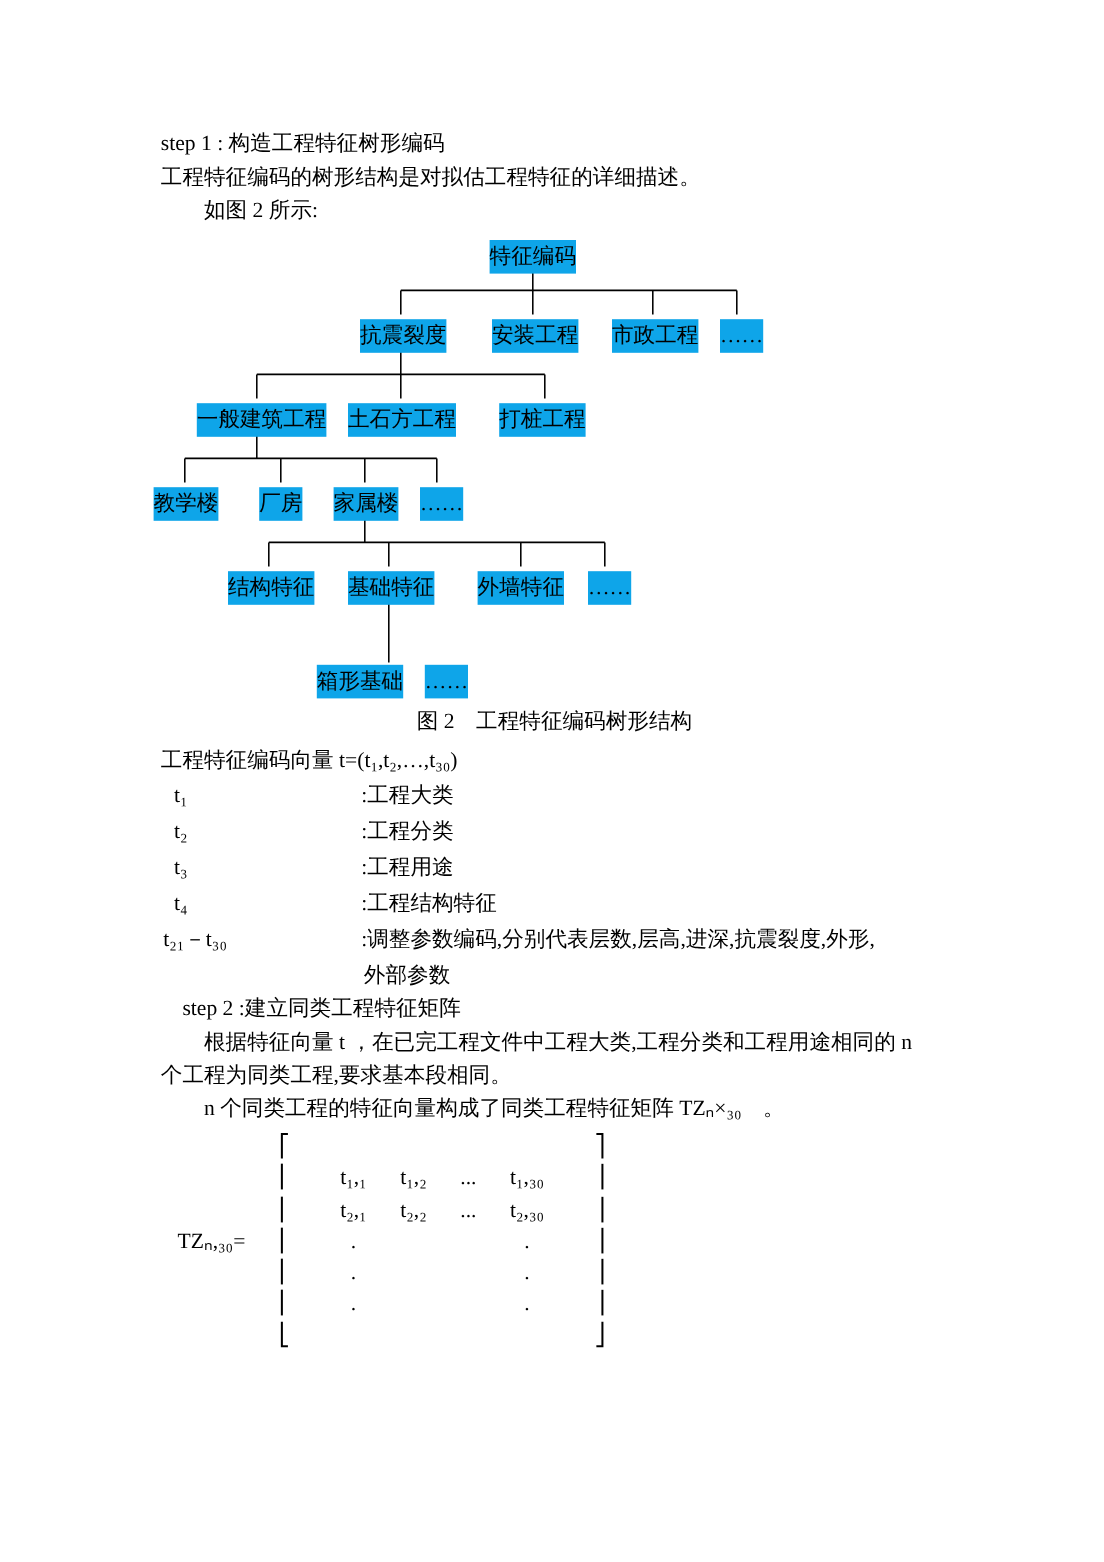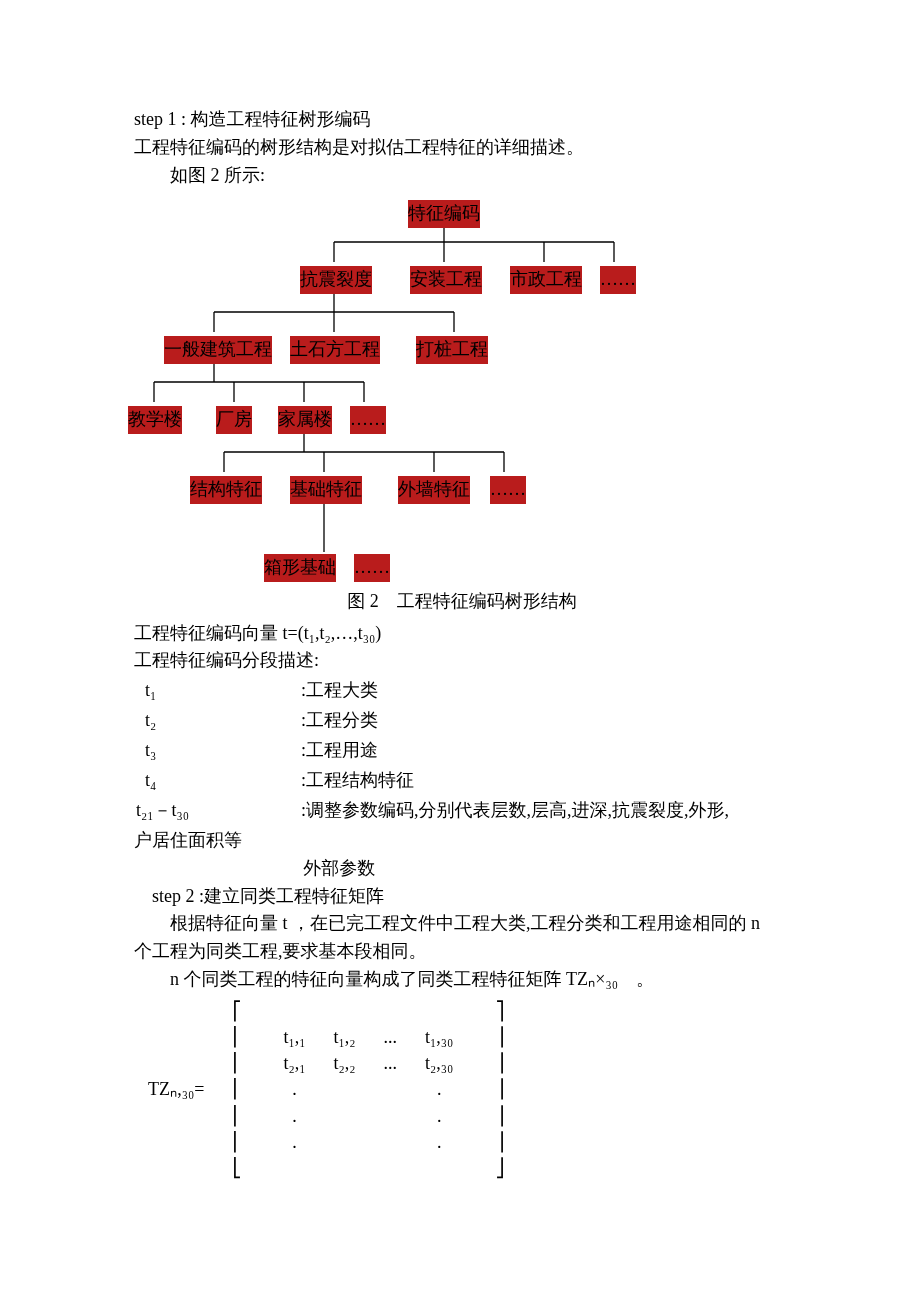--- a/index.html
+++ b/index.html
@@ -23,21 +23,21 @@
     font-size: 18px;
   }
   .tree-wrap svg {
     position: absolute;
     top: 0; left: 0;
     width: 100%; height: 100%;
   }
   .node {
     position: absolute;
     white-space: nowrap;
-    background: #b91c1c;
+    background: #0ea5e9;
   }
   .figcap {
     text-align: center;
     margin-top: 2px;
   }
   .blk { margin-top: 4px; }
   .code-table td {
     vertical-align: top;
     padding: 0;
     line-height: 1.55;
@@ -126,21 +126,20 @@
     <div class="node" style="left:264px;top:280px;">外墙特征</div>
     <div class="node" style="left:356px;top:280px;">……</div>
 
     <div class="node" style="left:130px;top:358px;">箱形基础</div>
     <div class="node" style="left:220px;top:358px;">……</div>
   </div>
 
   <div class="figcap">图 2 工程特征编码树形结构</div>
 
   <div class="blk">工程特征编码向量 t=(t₁,t₂,…,t₃₀)</div>
-  <div>工程特征编码分段描述:</div>
 
   <table class="code-table">
     <tbody>
         <tr>
           <td class="code-col1" style="padding-left:0.5em">t₁</td>
           <td>:工程大类</td>
         </tr>
     <tr>
           <td class="code-col1" style="padding-left:0.5em">t₂</td>
           <td>:工程分类</td>
@@ -152,21 +151,20 @@
     <tr>
           <td class="code-col1" style="padding-left:0.5em">t₄</td>
           <td>:工程结构特征</td>
         </tr>
     <tr>
           <td class="code-col1">t₂₁－t₃₀</td>
           <td>:调整参数编码,分别代表层数,层高,进深,抗震裂度,外形,</td>
         </tr>
   </tbody>
     </table>
-  <div>户居住面积等</div>
 
   <div style="padding-left:9.4em">外部参数</div>
 
 
   <div style="padding-left:1em">step 2 :建立同类工程特征矩阵</div>
   <div style="padding-left:2em">根据特征向量 t ，在已完工程文件中工程大类,工程分类和工程用途相同的 n</div>
   <div>个工程为同类工程,要求基本段相同。</div>
   <div style="padding-left:2em">n 个同类工程的特征向量构成了同类工程特征矩阵 TZₙ×₃₀ 。</div>
 
   <div class="matrix-area">

